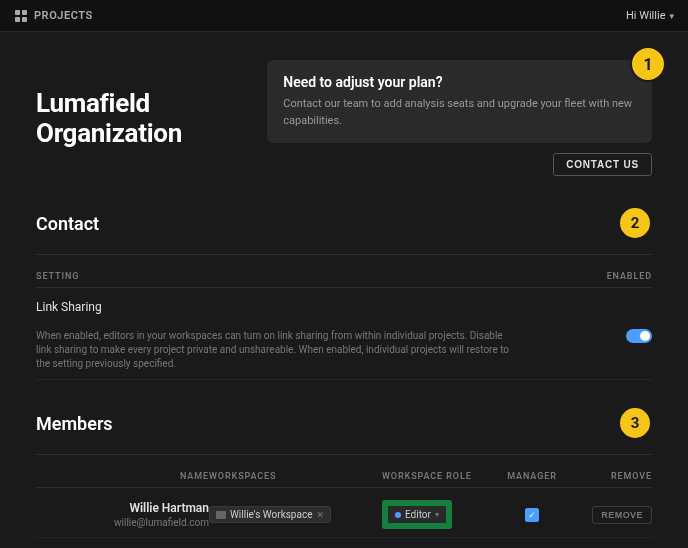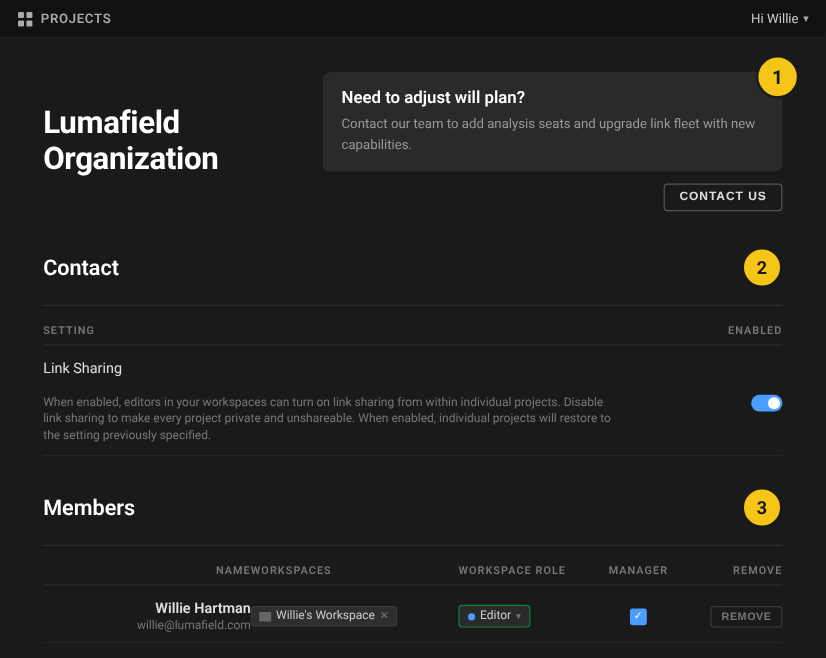--- a/index.html
+++ b/index.html
@@ -268,21 +268,21 @@
       color: #777;
       font-size: 9px;
       cursor: pointer;
     }
 
     .role-select {
       display: inline-flex;
       align-items: center;
       gap: 4px;
       background: #2a2a2a;
-      border: 1px solid #15803d;
+      border: 6px solid #15803d;
       border-radius: 3px;
       padding: 3px 7px;
       font-size: 10px;
       color: #ccc;
       cursor: pointer;
     }
     .role-dot {
       width: 6px;
       height: 6px;
       background: #4a9eff;
@@ -359,22 +359,22 @@
 </div>
 
 <div class="main">
 
   <div class="header-section">
     <div>
       <h1 class="org-title">Lumafield Organization</h1>
     </div>
     <div style="display:flex; flex-direction:column; align-items:flex-end; min-width:280px;">
       <div class="plan-box-inner" style="position:relative; padding:14px 16px 14px 16px; background:#2a2a2a; border-radius:6px; min-width:260px;">
-        <div class="plan-title">Need to adjust will plan?</div>
-        <div class="plan-desc">Contact our team to add analysis seats and upgrade link fleet with new capabilities.</div>
+        <div class="plan-title">Need to adjust your plan?</div>
+        <div class="plan-desc">Contact our team to add analysis seats and upgrade your fleet with new capabilities.</div>
         <div class="circle-badge">1</div>
       </div>
       <div class="contact-btn-wrap">
         <button class="contact-btn">CONTACT US</button>
       </div>
     </div>
   </div>
 
   <div class="settings-section">
     <div class="section-header">

